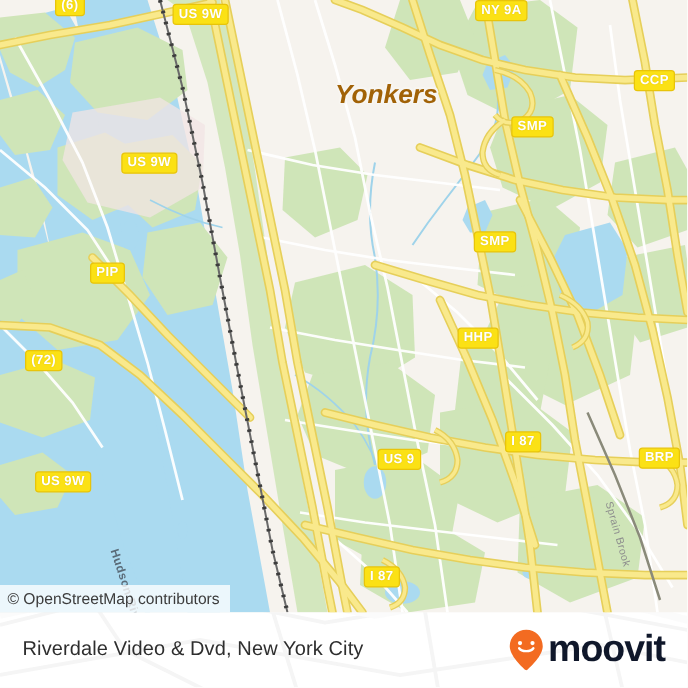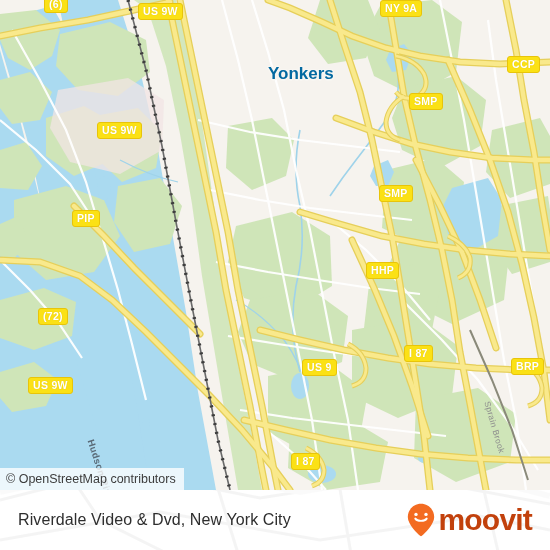--- a/index.html
+++ b/index.html
@@ -42,29 +42,30 @@
     line-height: 13px;
     height: 13px;
     padding: 1px 4px 1px 4px;
     white-space: nowrap;
     text-shadow: 0 0 1px rgba(160,130,0,0.35);
     font-family: "Liberation Sans", sans-serif;
   }
 
   .placelabel {
     position: absolute;
-    color: #0369a1;
-    font-size: 17px;
+    color: #a16207;
+    font-size: 21px;
     font-weight: bold;
     white-space: nowrap;
     text-shadow:
       -1.5px 0 #f8f6f2, 1.5px 0 #f8f6f2,
       0 -1.5px #f8f6f2, 0 1.5px #f8f6f2,
       -1px -1px #f8f6f2, 1px 1px #f8f6f2,
       -1px 1px #f8f6f2, 1px -1px #f8f6f2;
+    font-style: italic;
   }
 
   .riverlabel {
     position: absolute;
     color: #5a6b78;
     font-size: 9.5px;
     font-weight: bold;
     white-space: nowrap;
     letter-spacing: 0.5px;
   }
@@ -163,21 +164,21 @@
     font-size: 16px;
     letter-spacing: 0.1px;
     white-space: nowrap;
   }
   #moovit-logo {
     display: flex;
     align-items: center;
     gap: 3px;
   }
   #moovit-word {
-    color: #c2410c;
+    color: #0f172a;
     font-size: 30px;
     font-weight: bold;
     letter-spacing: -0.8px;
     line-height: 30px;
   }
 </style>
 </head>
 <body>
 
 <div id="screen">
@@ -341,21 +342,21 @@
 
     <div class="shield" style="left:44px;  top:-4px;">(6)</div>
     <div class="shield" style="left:138px; top:3px;">US 9W</div>
     <div class="shield" style="left:380px; top:0px;">NY 9A</div>
     <div class="shield" style="left:507px; top:56px;">CCP</div>
     <div class="shield" style="left:409px; top:93px;">SMP</div>
     <div class="shield" style="left:97px;  top:122px;">US 9W</div>
     <div class="shield" style="left:379px; top:185px;">SMP</div>
     <div class="shield" style="left:72px;  top:210px;">PIP</div>
     <div class="shield" style="left:366px; top:262px;">HHP</div>
-    <div class="shield" style="left:38px;  top:280px;margin-top:28px;">(72)</div>
+    <div class="shield" style="left:20px;  top:280px;">(72)</div>
     <div class="shield" style="left:404px; top:345px;">I 87</div>
     <div class="shield" style="left:302px; top:359px;">US 9</div>
     <div class="shield" style="left:511px; top:358px;">BRP</div>
     <div class="shield" style="left:28px;  top:377px;">US 9W</div>
     <div class="shield" style="left:291px; top:453px;">I 87</div>
 
 
     <div id="attrib">© OpenStreetMap contributors</div>
   </div>
 

